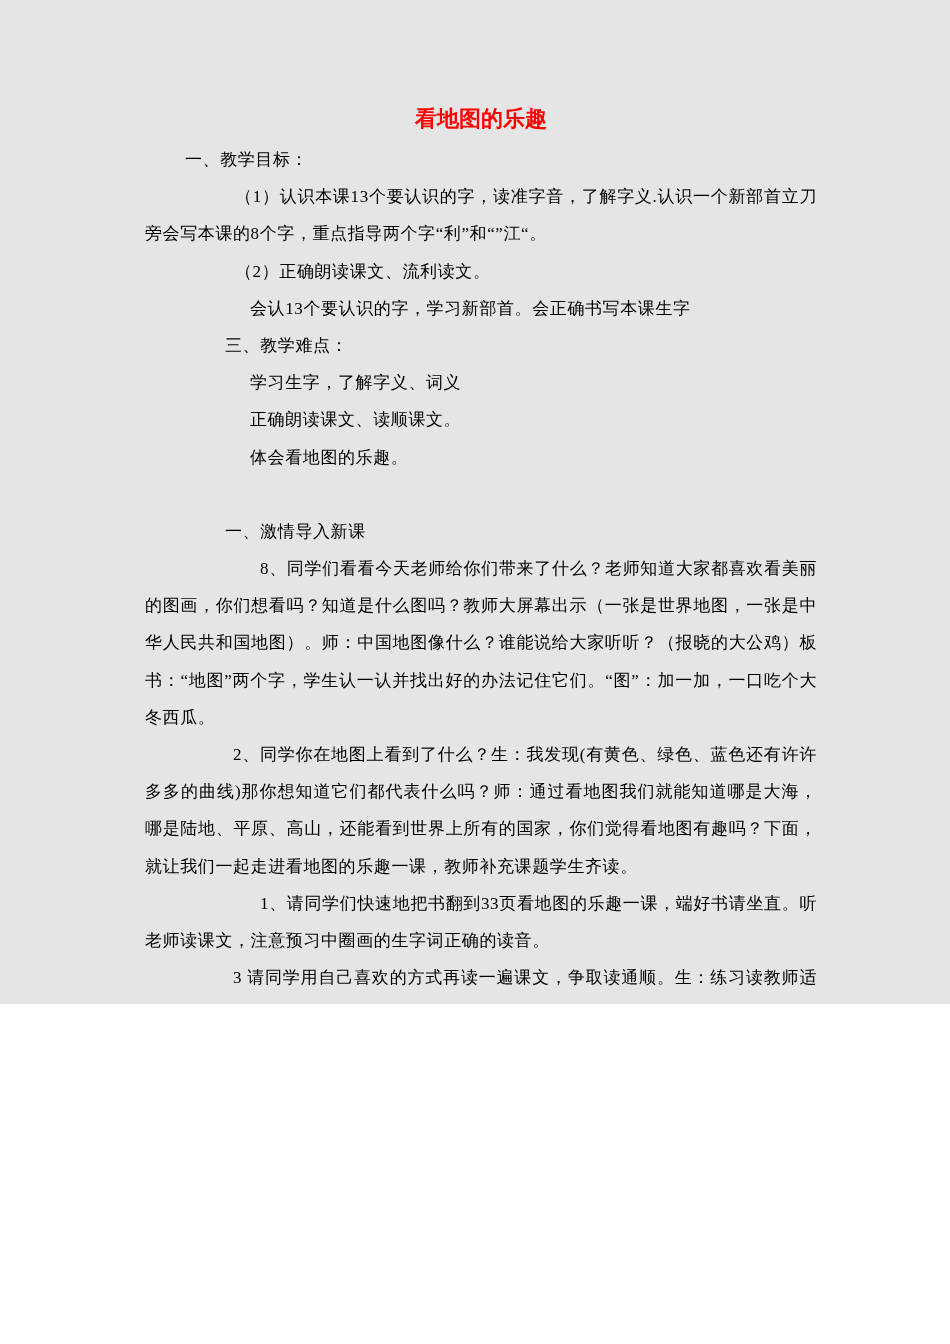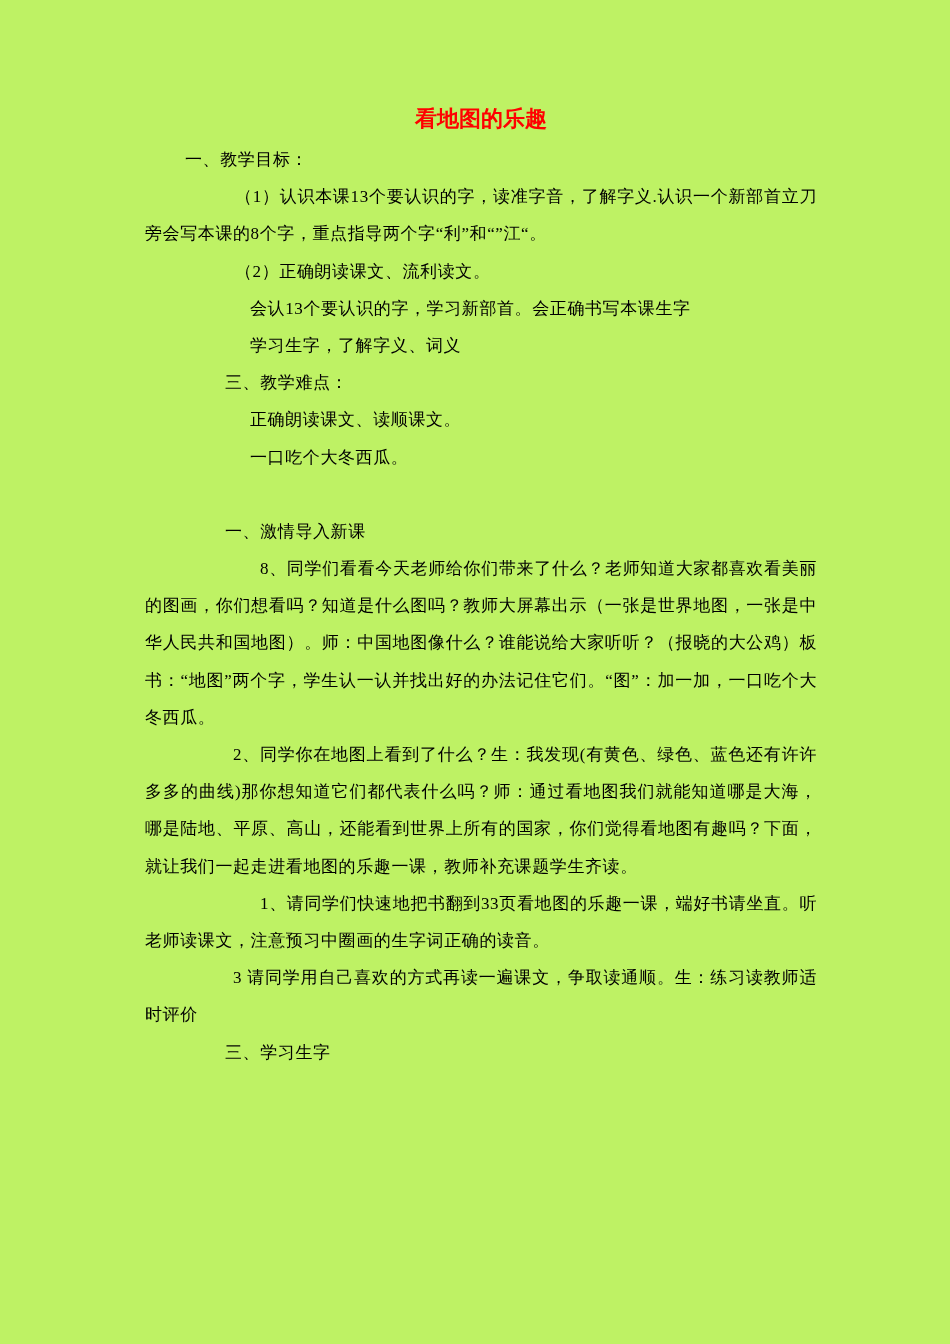--- a/index.html
+++ b/index.html
@@ -2,23 +2,23 @@
 <html><head>
 <meta charset="utf-8">
 <style>
   * { box-sizing: border-box; }
   html, body { margin: 0; padding: 0; }
   body { background: #ffffff; }
 
   .page {
     position: relative;
     width: 950px;
-    height: 1344px;
+    height: 1004px;
     margin: 0 auto;
-    background: #bef264;
+    background: #e5e5e5;
     overflow: hidden;
     font-family: "Liberation Serif", "DejaVu Serif", serif;
     color: #000000;
   }
 
   .content {
     padding: 103px 133px 0 145px;
   }
 
   .title {
@@ -58,27 +58,27 @@
 
     <p class="para ind-40">一、教学目标：</p>
 
     <p class="para ind-90">（1）认识本课13个要认识的字，读准字音，了解字义.认识一个新部首立刀旁会写本课的8个字，重点指导两个字“利”和“”江“。</p>
 
     <p class="para ind-90">（2）正确朗读课文、流利读文。</p>
 
 
     <p class="para ind-105">会认13个要认识的字，学习新部首。会正确书写本课生字</p>
 
+    <p class="para ind-80">三、教学难点：</p>
+
     <p class="para ind-105">学习生字，了解字义、词义</p>
-
-    <p class="para ind-80">三、教学难点：</p>
 
     <p class="para ind-105">正确朗读课文、读顺课文。</p>
 
-    <p class="para ind-105">一口吃个大冬西瓜。</p>
+    <p class="para ind-105">体会看地图的乐趣。</p>
 
     <div class="gap"></div>
 
     <p class="para ind-80">一、激情导入新课</p>
 
     <p class="para ind-115">8、同学们看看今天老师给你们带来了什么？老师知道大家都喜欢看美丽的图画，你们想看吗？知道是什么图吗？教师大屏幕出示（一张是世界地图，一张是中华人民共和国地图）。师：中国地图像什么？谁能说给大家听听？（报晓的大公鸡）板书：“地图”两个字，学生认一认并找出好的办法记住它们。“图”：加一加，一口吃个大冬西瓜。</p>
 
     <p class="para ind-88">2、同学你在地图上看到了什么？生：我发现(有黄色、绿色、蓝色还有许许多多的曲线)那你想知道它们都代表什么吗？师：通过看地图我们就能知道哪是大海，哪是陆地、平原、高山，还能看到世界上所有的国家，你们觉得看地图有趣吗？下面，就让我们一起走进看地图的乐趣一课，教师补充课题学生齐读。</p>
 
 

